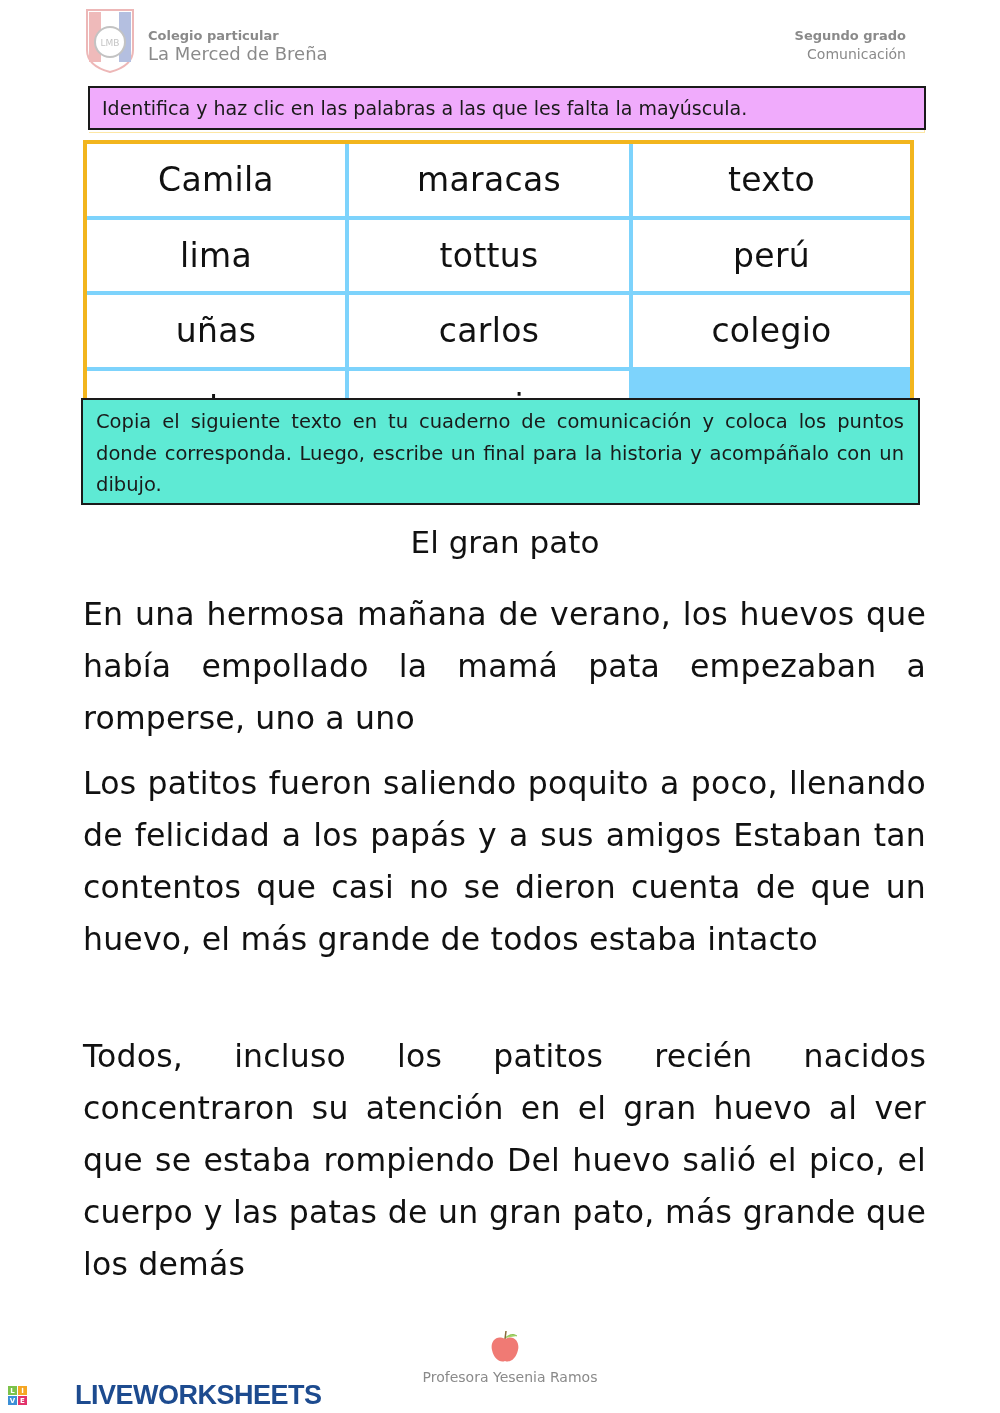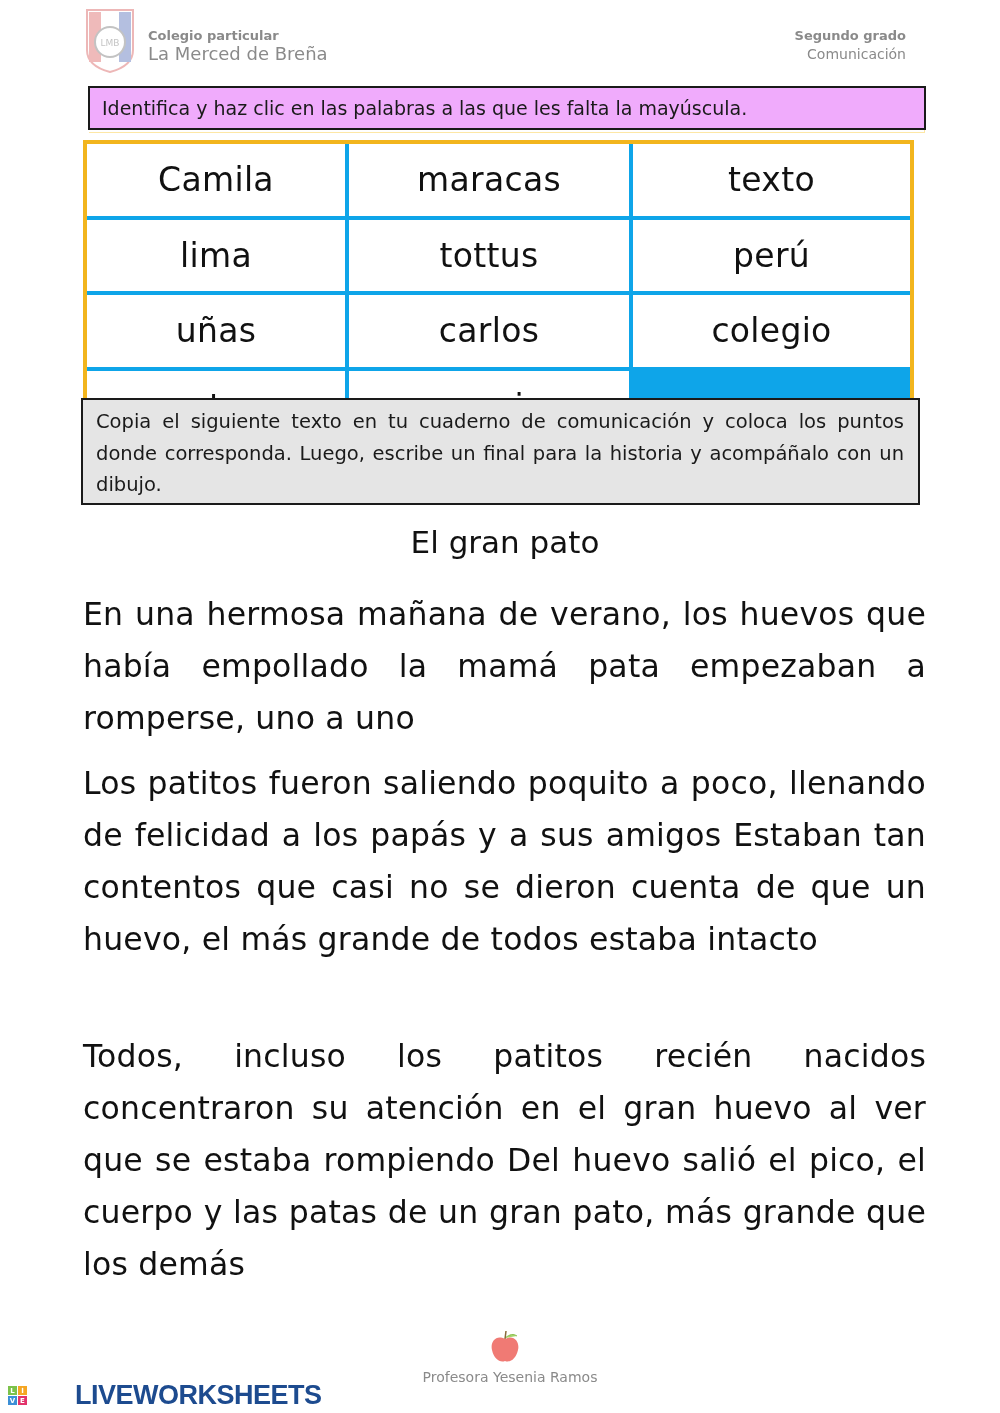--- a/index.html
+++ b/index.html
@@ -18,30 +18,30 @@
       position: absolute; left: 88px; top: 86px; width: 838px; height: 44px;
       background: #f0abfc; border: 2px solid #1a1a1a;
       font-size: 19px; line-height: 40px; padding-left: 12px; color: #1a1a1a;
       box-shadow: -2px 2px 0 #ffffff, 0 4px 0 -1px #fde7a6;
     }
 
     .words {
       position: absolute; left: 83px; top: 140px; width: 831px; height: 306px;
       border: 4px solid #f2b51d; display: grid;
       grid-template-columns: 258px 280px 1fr; grid-template-rows: repeat(4, 1fr);
-      background: #0ea5e9; gap: 4px;
+      background: #7dd3fc; gap: 4px;
     }
     .word {
       background: #fff; display: flex; align-items: center; justify-content: center;
       font-size: 33px; color: #111; cursor: pointer; letter-spacing: 0.3px;
     }
 
     .instr2 {
       position: absolute; left: 81px; top: 398px; width: 839px; height: 107px;
-      background: #e5e5e5; border: 2px solid #1a1a1a;
+      background: #5eead4; border: 2px solid #1a1a1a;
       font-size: 19.5px; line-height: 31.5px; padding: 6px 14px 0 13px; color: #1a1a1a;
       text-align: justify;
     }
 
     .story-title { position: absolute; left: 0; width: 1010px; top: 524px; text-align: center; font-size: 31px; color: #111; }
     .story { position: absolute; left: 83px; width: 843px; font-size: 31.5px; line-height: 52px; color: #111; text-align: justify; letter-spacing: 0.2px; }
     .p1 { top: 588px; }
     .p2 { top: 757px; }
     .p3 { top: 1030px; }
 

